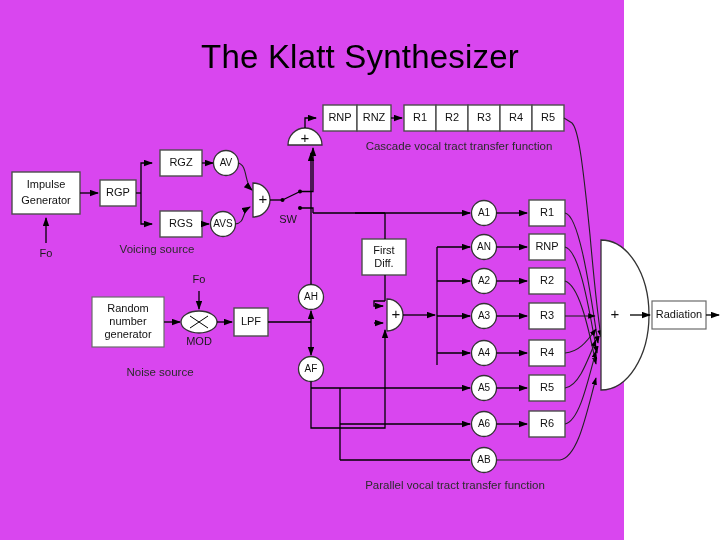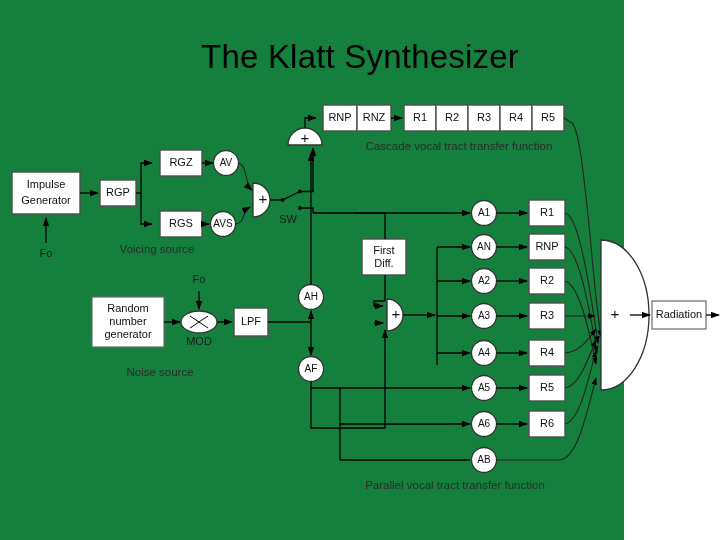--- a/index.html
+++ b/index.html
@@ -11,21 +11,21 @@
     width: 720px;
     height: 540px;
     font-family: "Liberation Sans", sans-serif;
     overflow: hidden;
     position: relative;
   }
   #slide {
     position: relative;
     width: 624px;
     height: 540px;
-    background: #15803d;
+    background: #d946ef;
   }
   #title {
     position: absolute;
     top: 38px;
     left: 0;
     width: 720px;
     text-align: center;
     font-size: 33px;
     font-weight: 400;
     color: #000000;

